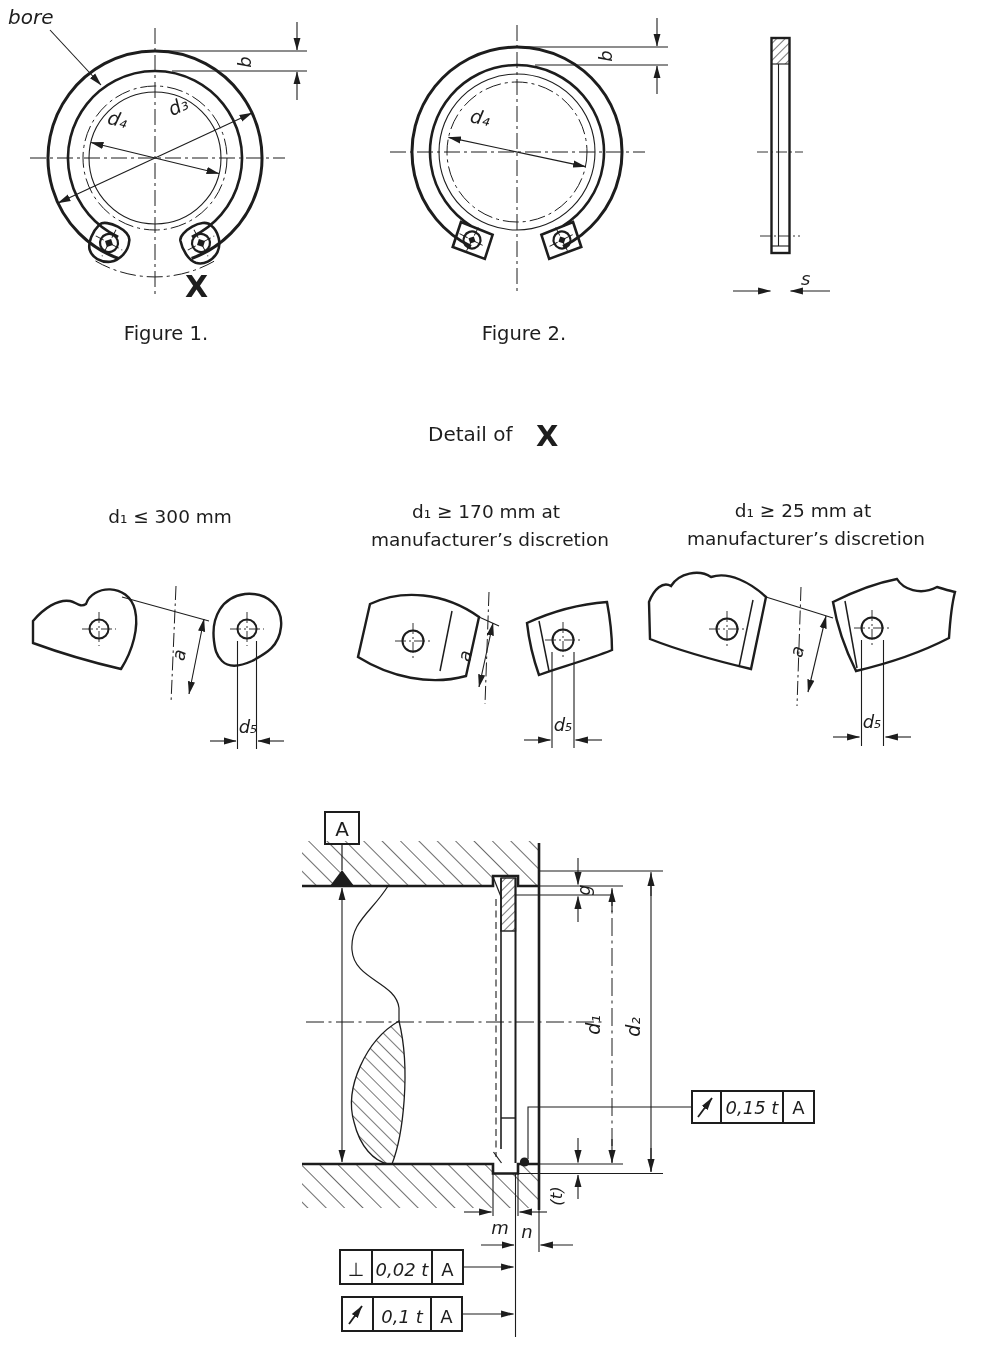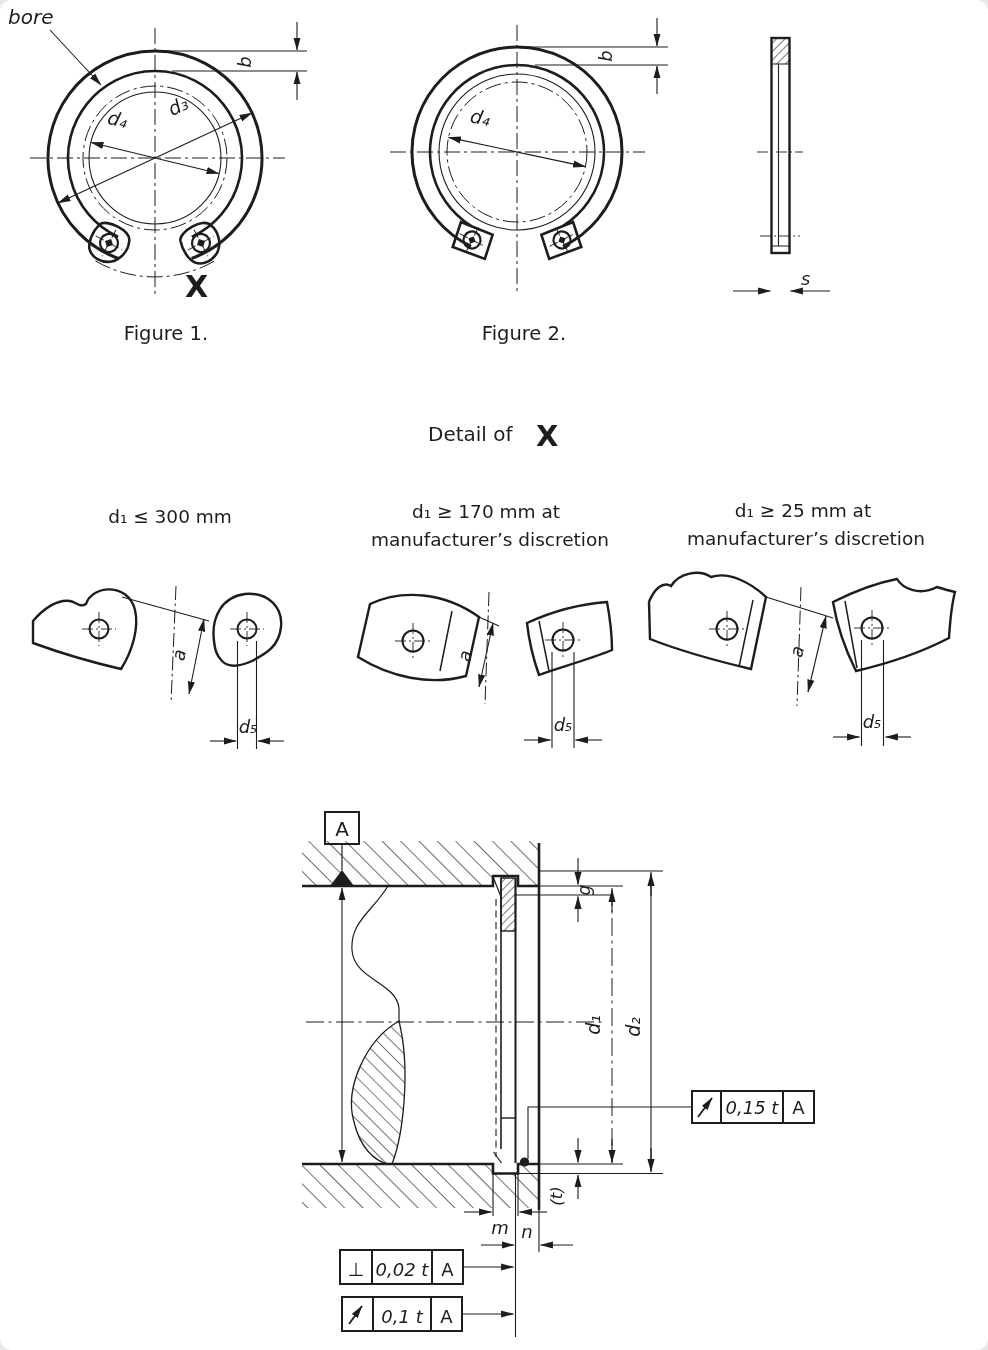--- a/index.html
+++ b/index.html
@@ -1,16 +1,16 @@
 <!DOCTYPE html>
 <html><head>
 <meta charset="utf-8">
 <style>
   html,body{margin:0;padding:0;background:#e8e8e8;}
-  .sheet{position:relative;width:988px;height:1350px;background:#ffffff;margin:0 auto;overflow:hidden;border-radius:12px;}
+  .sheet{position:relative;width:988px;height:1350px;background:#ffffff;margin:0 auto;overflow:hidden;}
   svg{position:absolute;left:0;top:0;}
   .cap{font-family:"DejaVu Sans","Liberation Sans",sans-serif;fill:#1d1d1d;}
   .lbl{font-family:"DejaVu Sans","Liberation Sans",sans-serif;font-style:italic;fill:#1d1d1d;}
   .marker{font-family:"DejaVu Sans","Liberation Sans",sans-serif;font-weight:bold;fill:#1d1d1d;}
   .fcf{font-family:"DejaVu Sans","Liberation Sans",sans-serif;fill:#1d1d1d;}
 </style>
 </head>
 <body>
 
 <div class="sheet">

